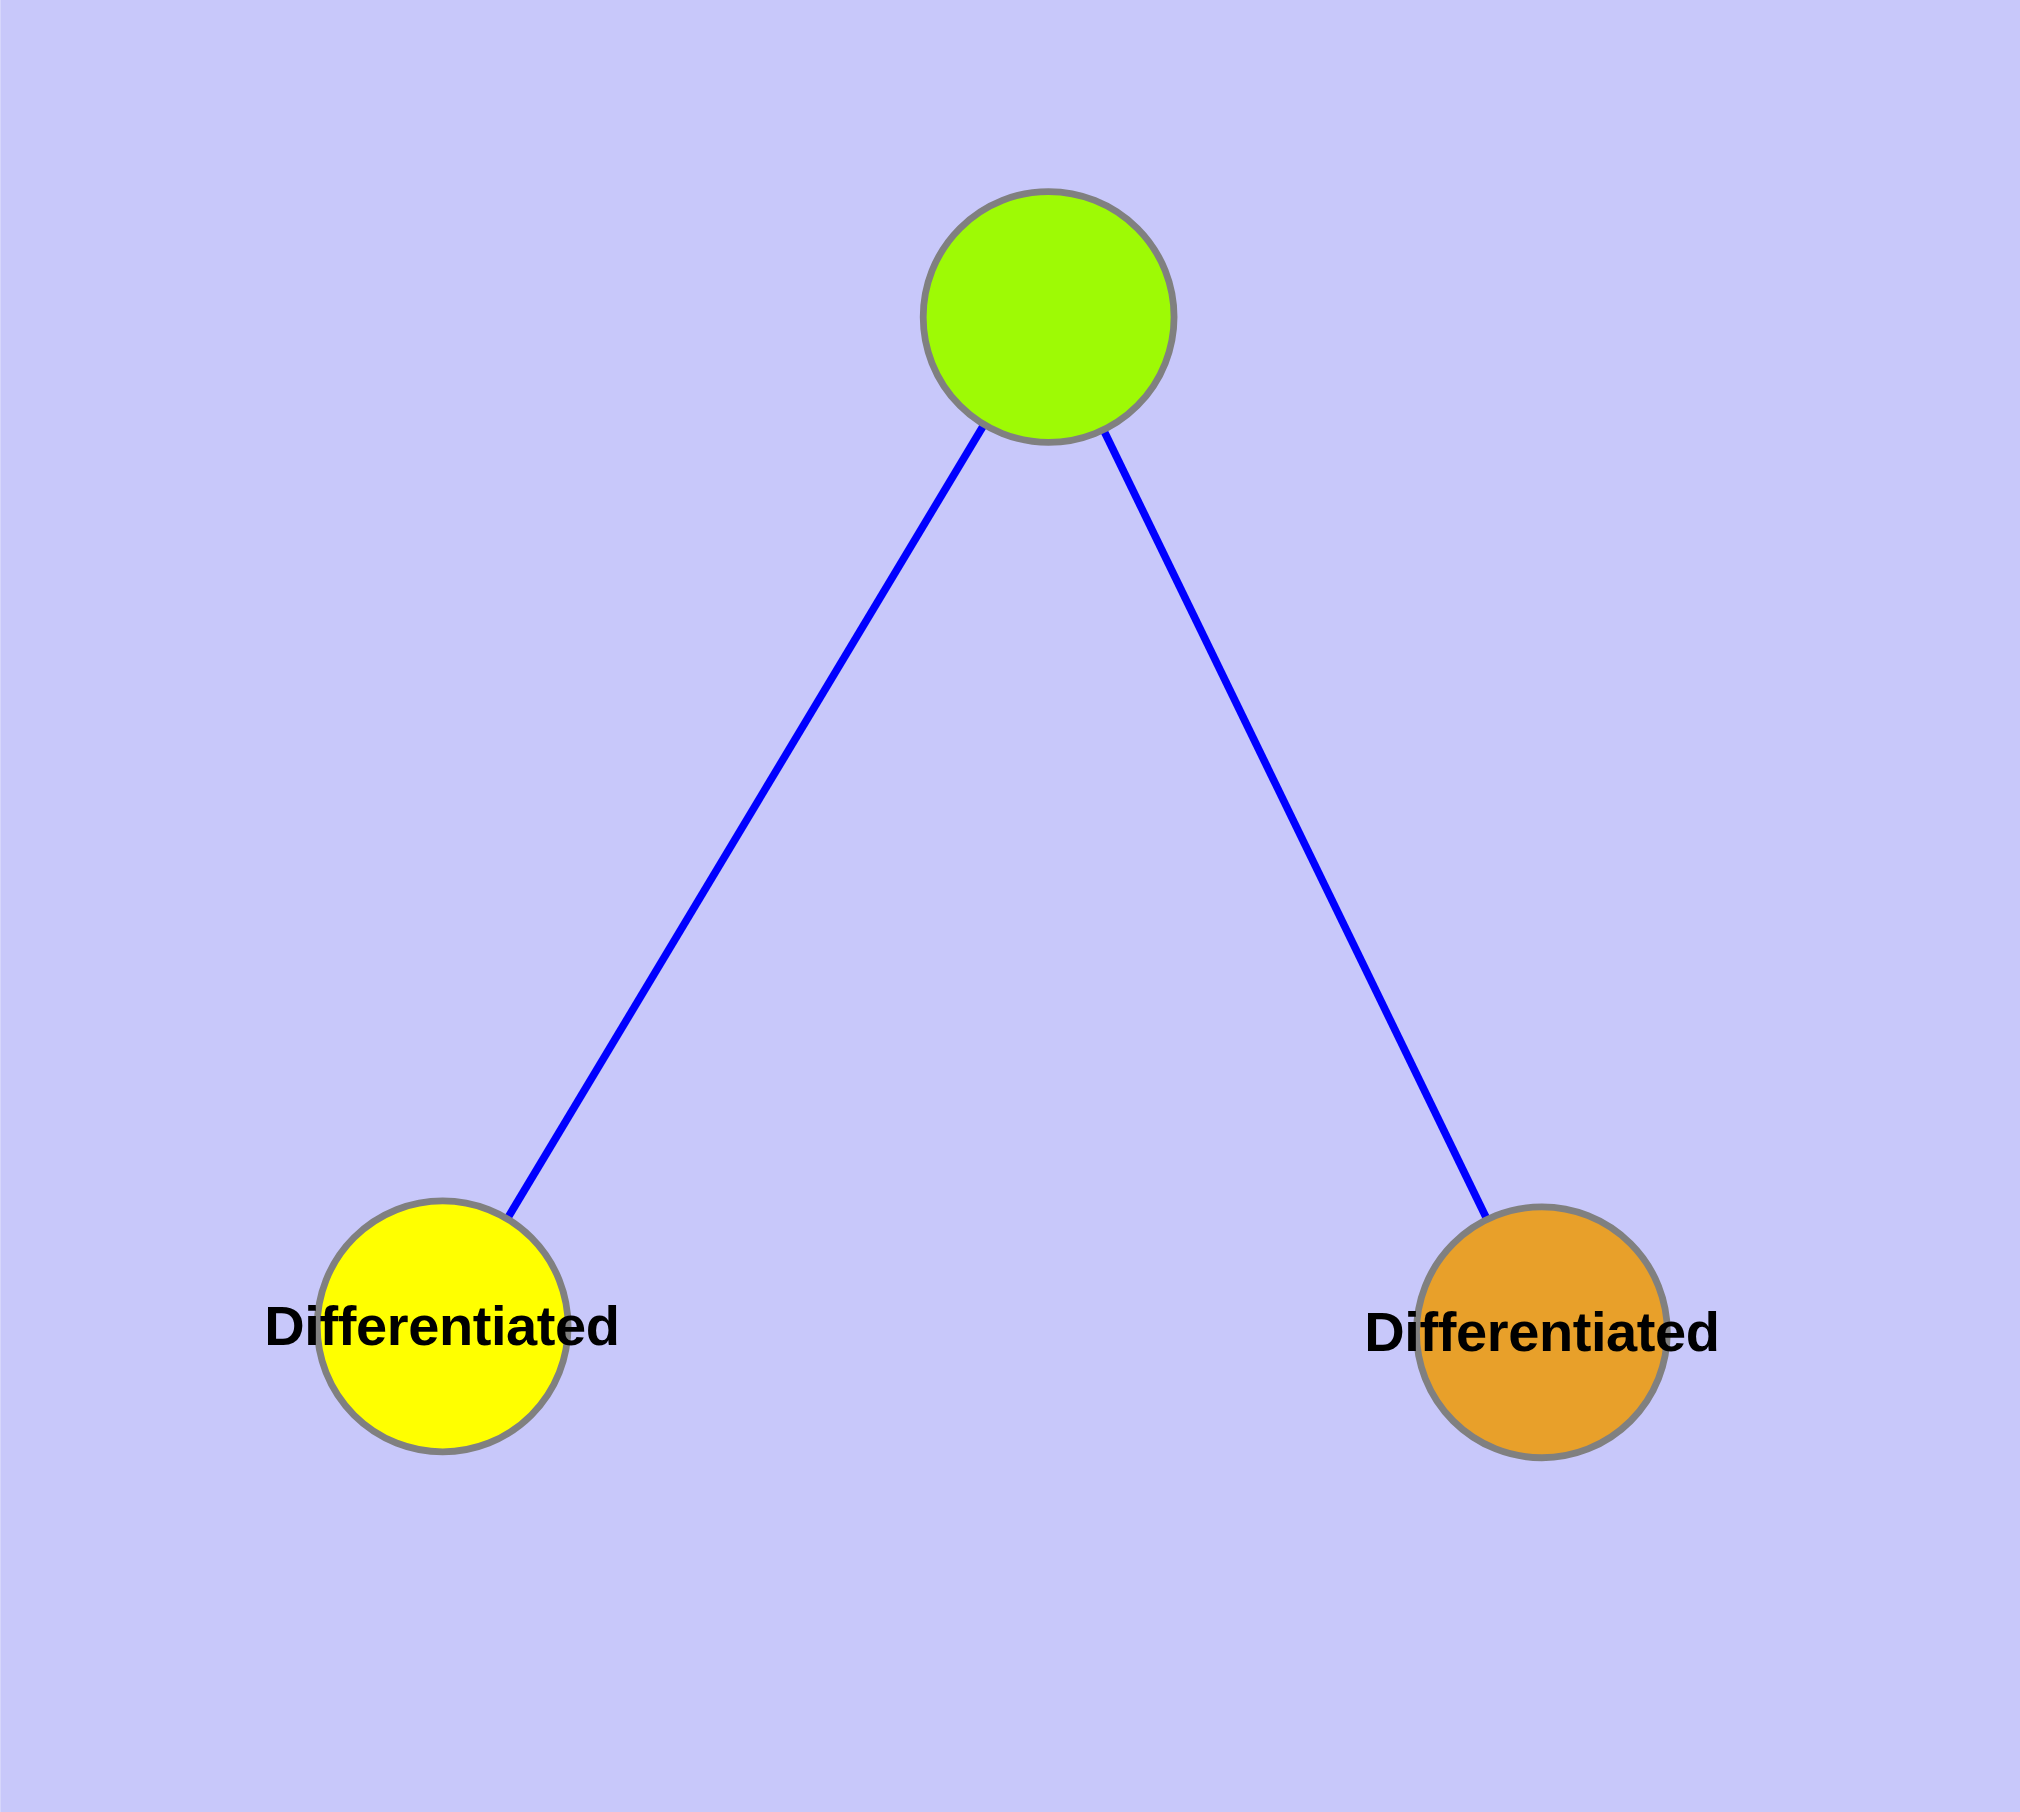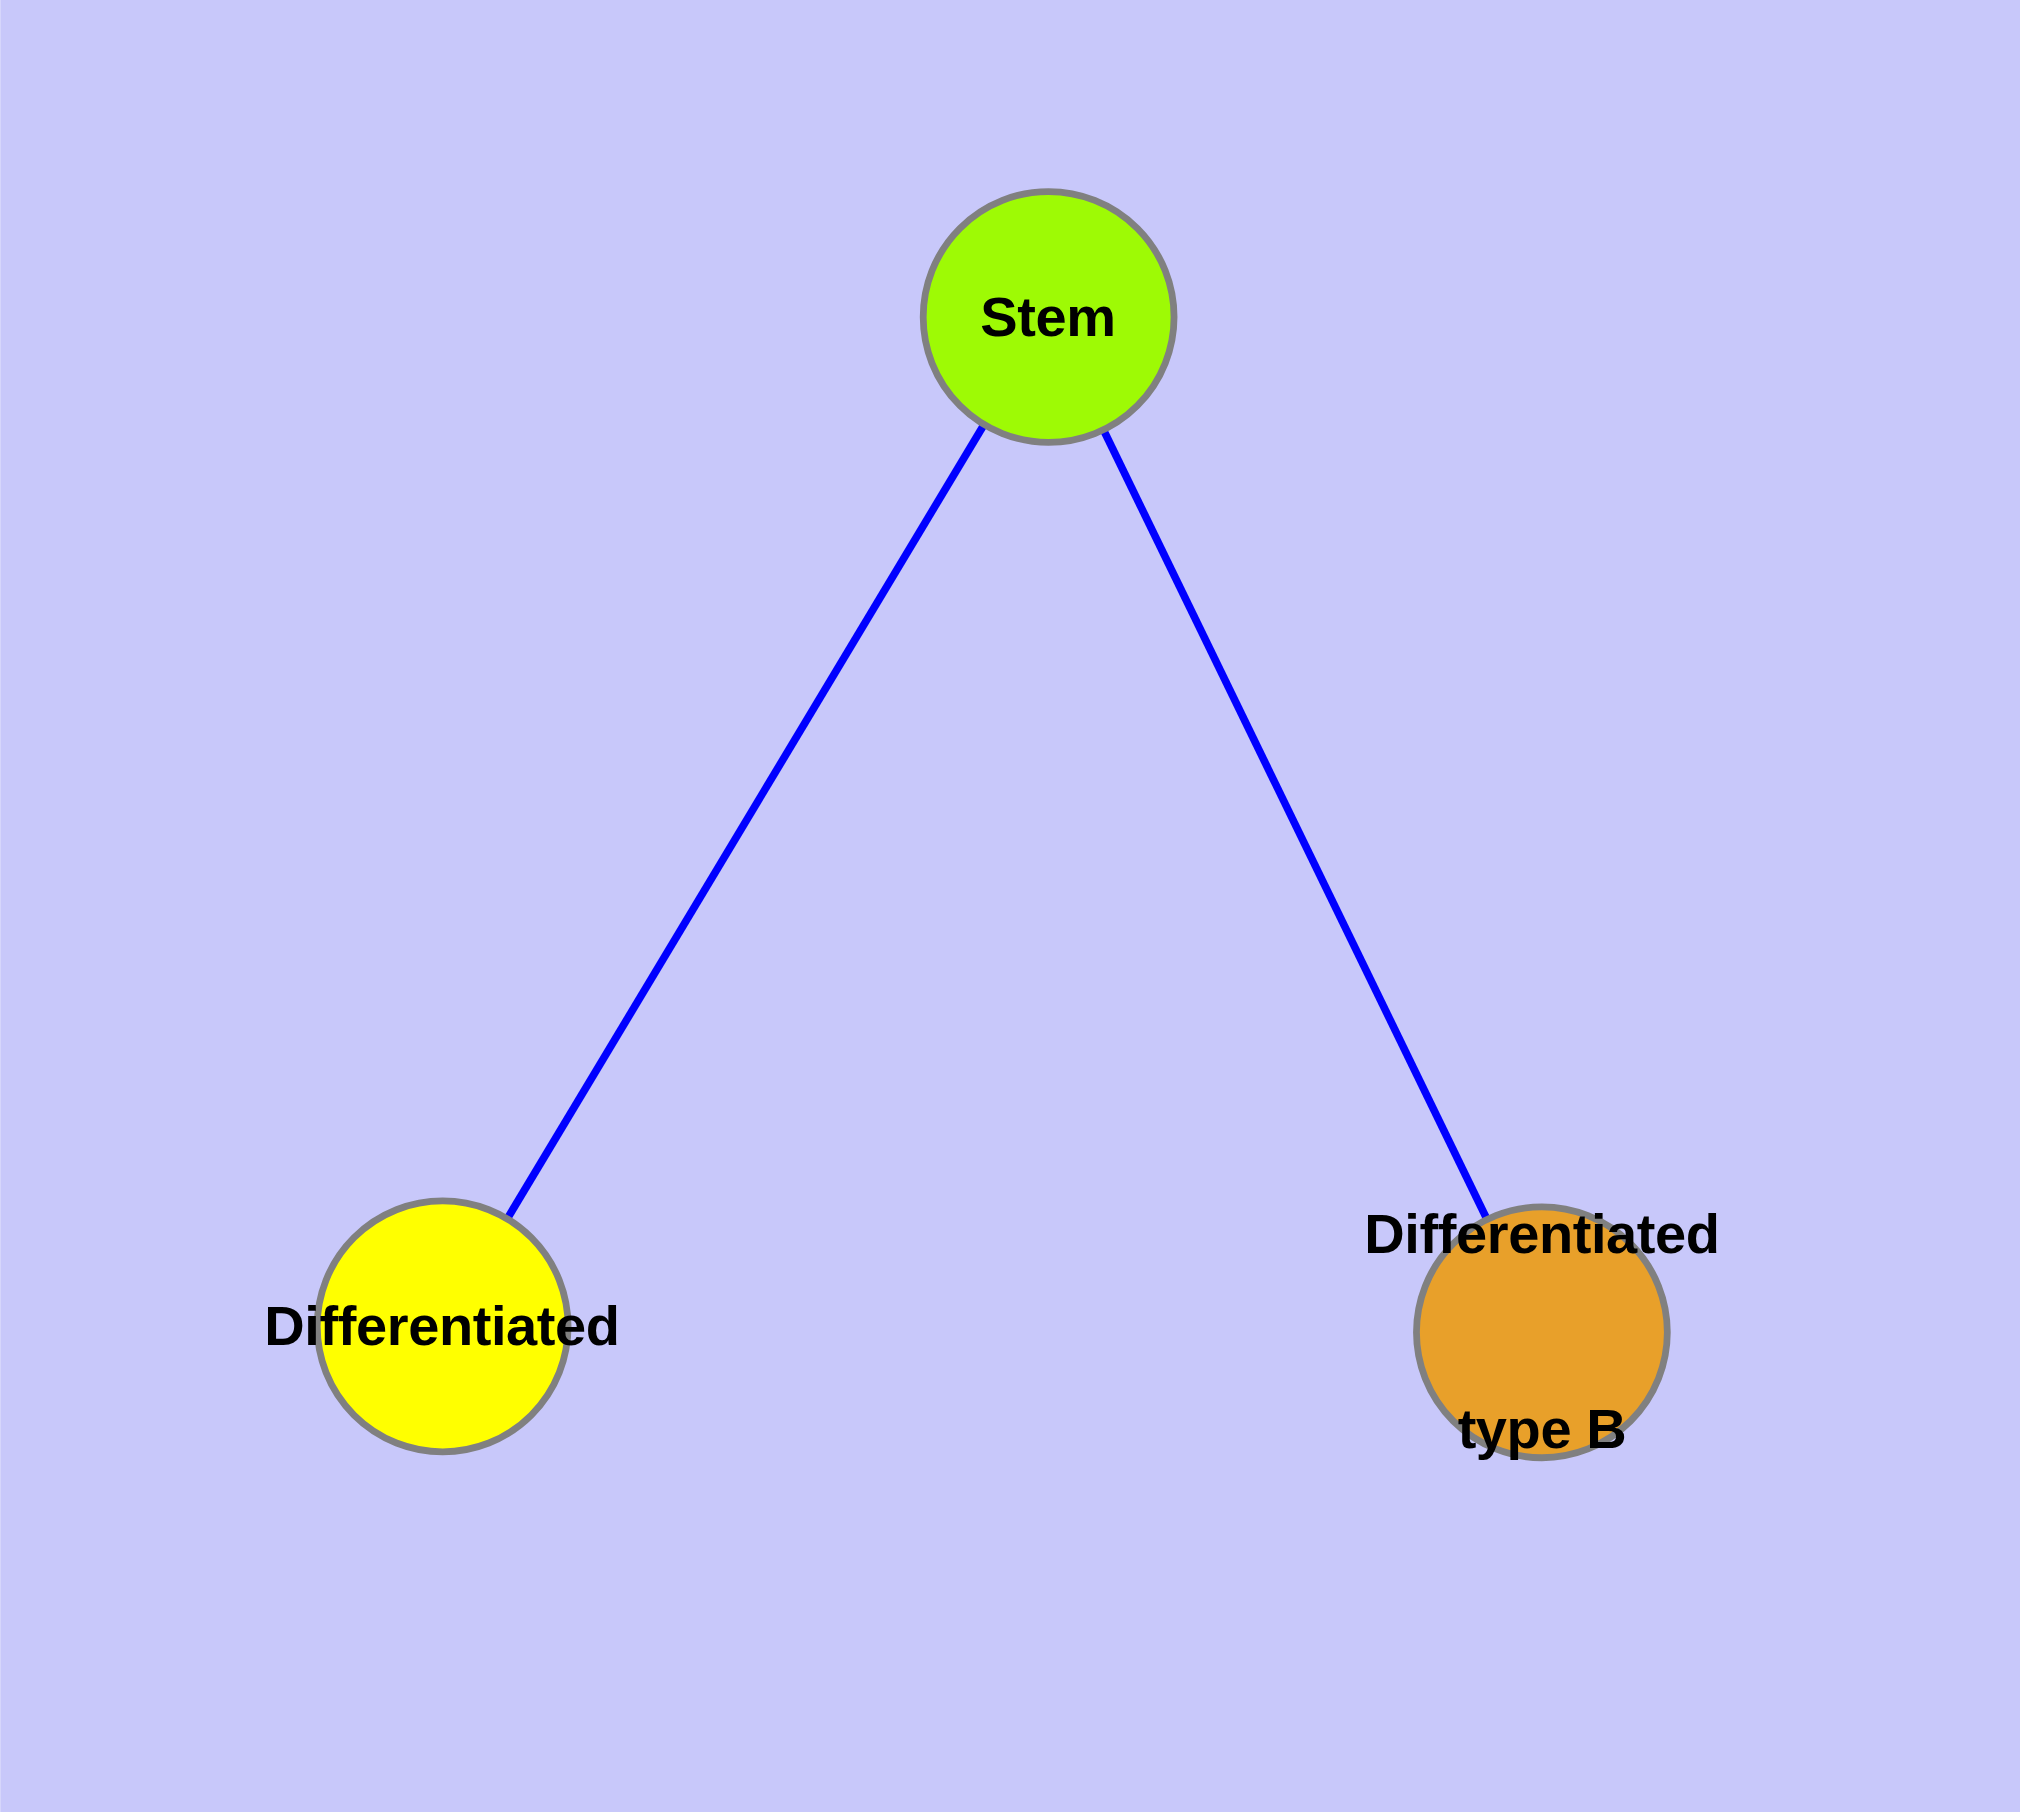--- a/index.html
+++ b/index.html
@@ -51,27 +51,23 @@
       <line id="edge-stem-diff-b" x1="1237" y1="374" x2="1819" y2="1572" stroke="#0000ff" stroke-width="9" stroke-linecap="butt"></line>
     </g>
 
     <g id="nodes-layer">
       <circle id="node-stem" cx="1237" cy="374" r="148" fill="#9efa05" stroke="#808080" stroke-width="8"></circle>
       <circle id="node-diff-a" cx="522" cy="1565" r="148" fill="#ffff00" stroke="#808080" stroke-width="8"></circle>
       <circle id="node-diff-b" cx="1819" cy="1572" r="148" fill="#e8a02a" stroke="#808080" stroke-width="8"></circle>
     </g>
   </svg>
 
-  <div class="node-label" style="left: 1048px; top: 317px; color: rgb(0, 0, 0);">
-    <div>Stem</div>
-  </div>
 
   <div class="node-label" style="left: 442px; top: 1326px; color: rgb(0, 0, 0);">
     <div>Differentiated</div>
   </div>
 
   <div class="node-label" style="left: 1542px; top: 1332px; color: rgb(0, 0, 0);">
     <div>Differentiated</div>
-    <div>type B</div>
   </div>
 
 </div>
 
 
 </body></html>

